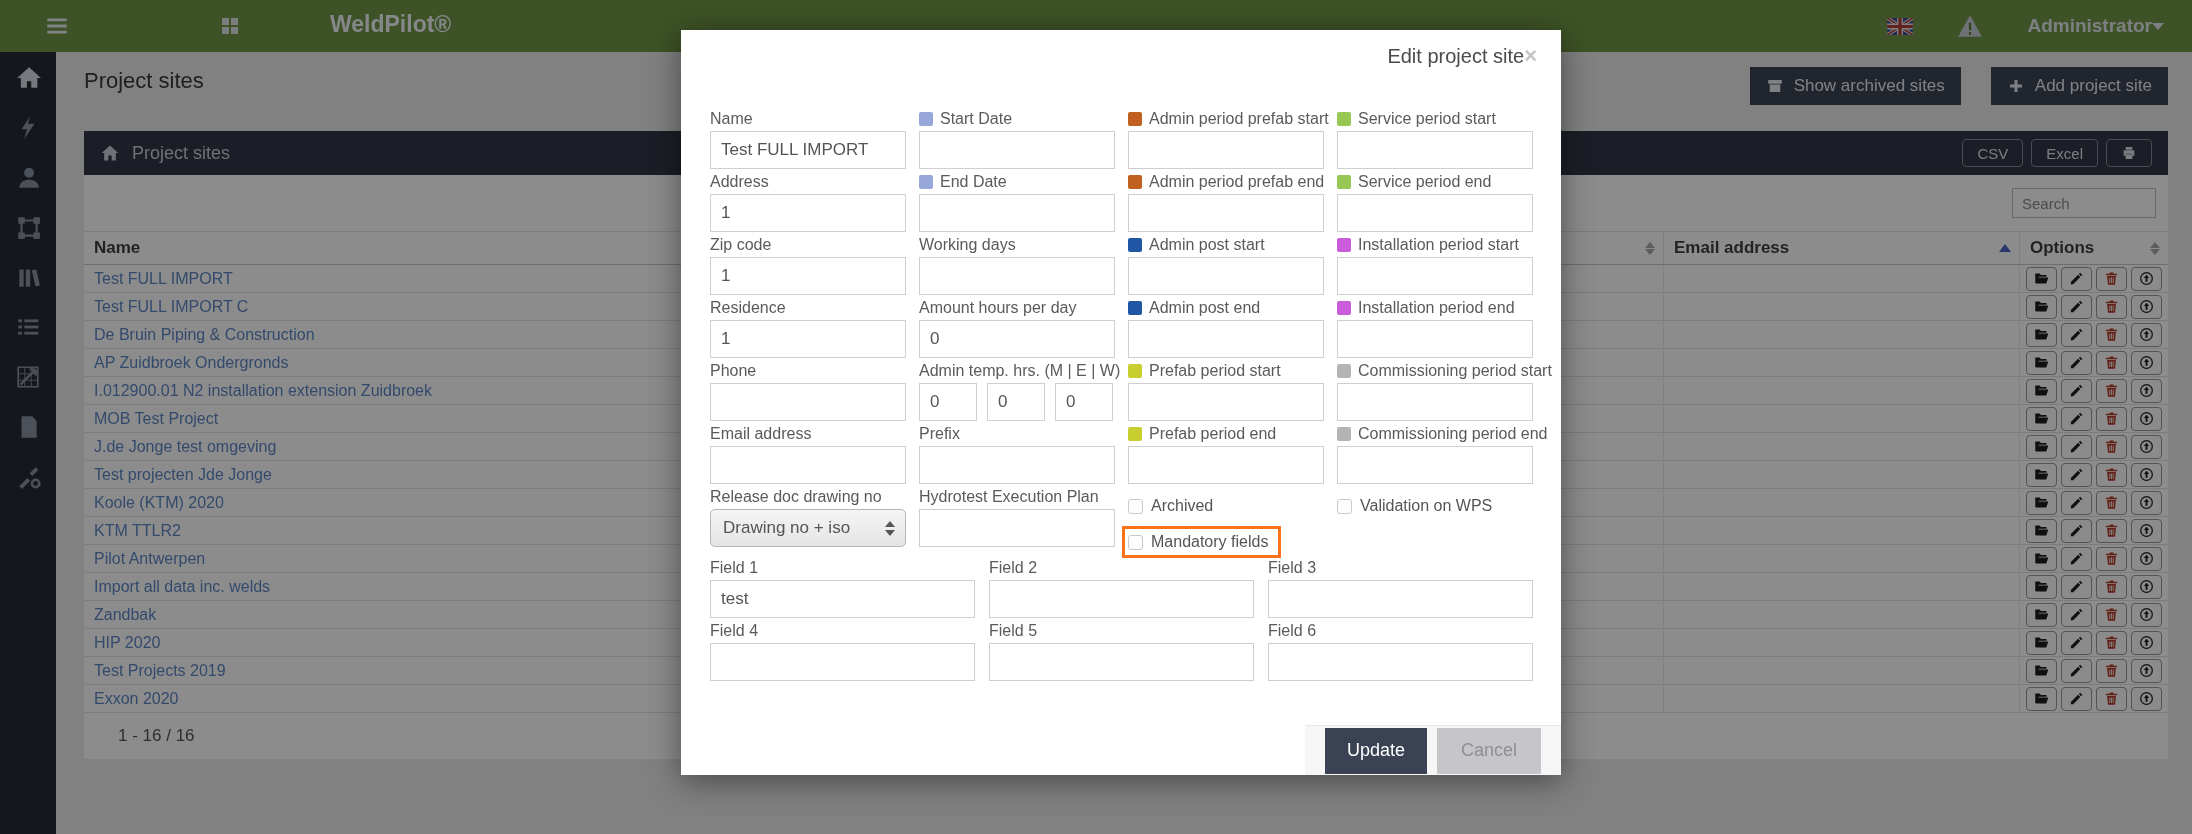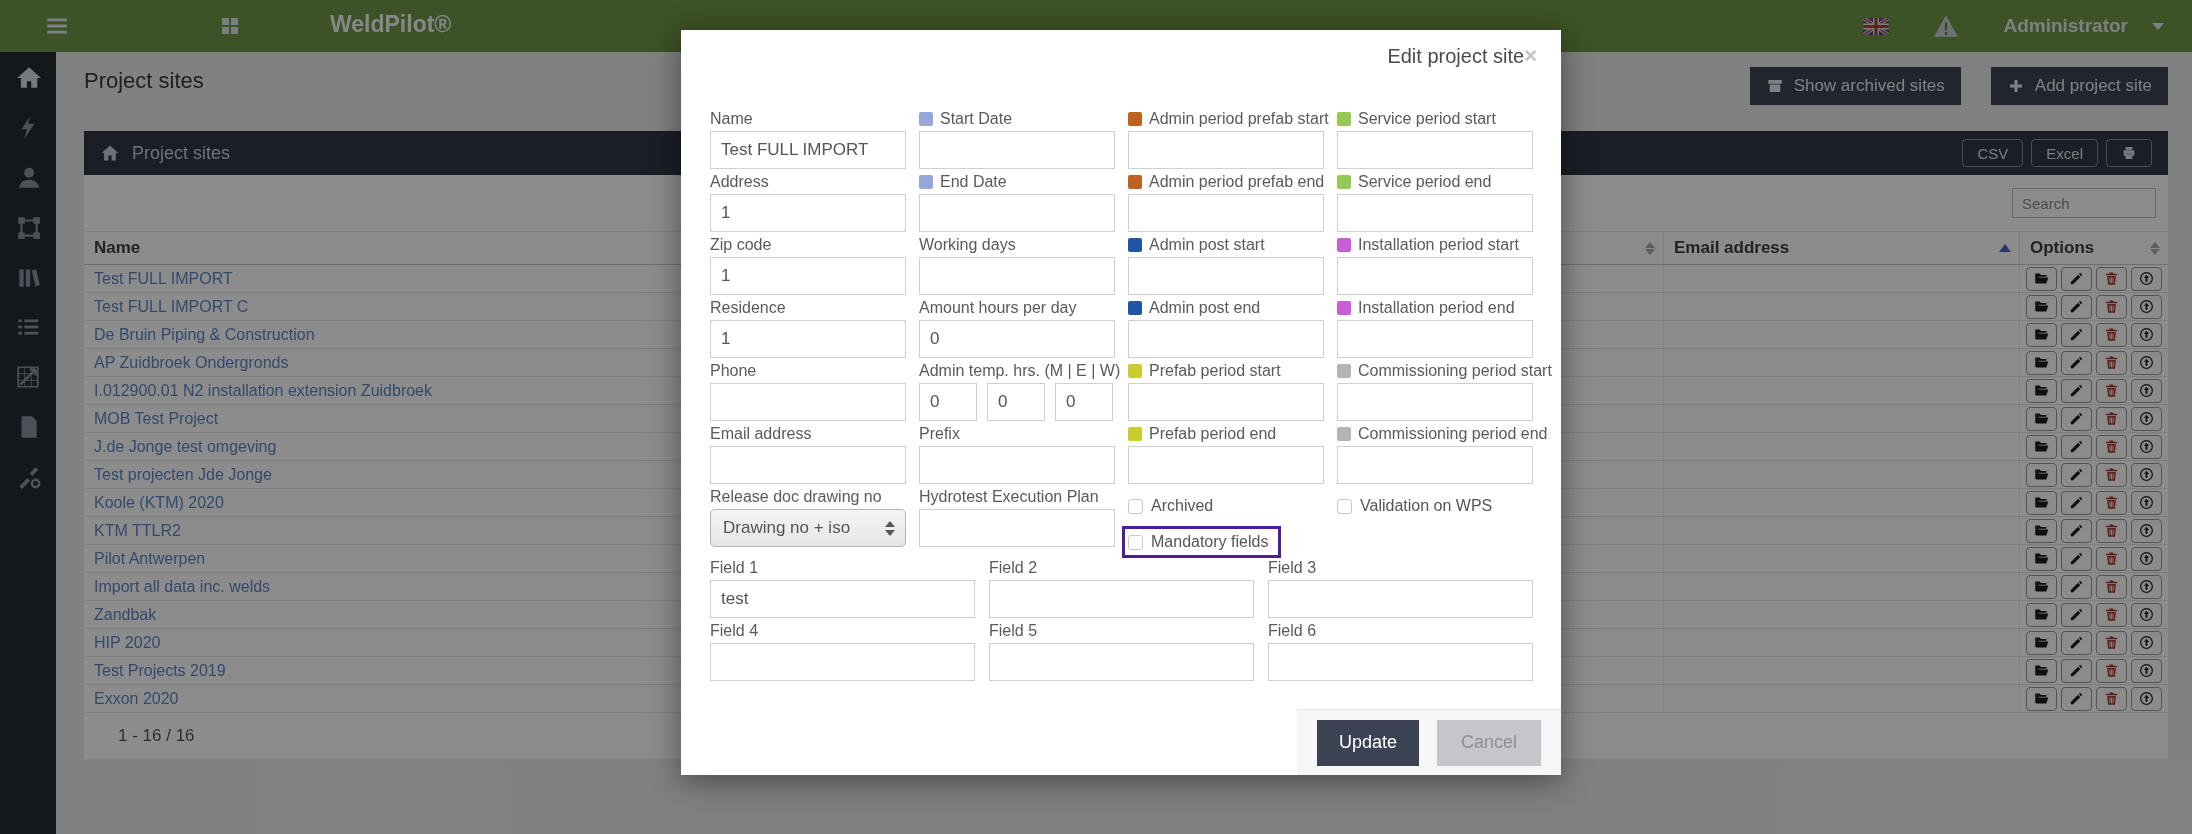--- a/index.html
+++ b/index.html
@@ -7,21 +7,21 @@
   #app { position:relative; width:2192px; height:834px; background:#ececec; overflow:hidden; }
 
   
   .topbar { position:absolute; top:0; left:0; right:0; height:52px; background:#6f9545; z-index:10; }
   .burger { position:absolute; left:44px; top:13px; width:26px; height:26px; color:#e9edf2; cursor:pointer; }
   .appgrid { position:absolute; left:218px; top:14px; width:24px; height:24px; color:#dfe5ec; cursor:pointer; }
   .brand { position:absolute; left:330px; top:11px; font-size:23px; font-weight:bold; color:#f3f6f9; }
   .top-right { position:absolute; right:28px; top:0; height:52px; display:flex; align-items:center; gap:44px; }
   .flag { width:26px; height:17px; display:block; }
   .warn { width:26px; height:24px; display:block; }
-  .admin { display:flex; align-items:center; gap:24px; color:#e4e8ee; font-size:19px; font-weight:bold; cursor:pointer; }
+  .admin { display:flex; align-items:center; gap:0; color:#e4e8ee; font-size:19px; font-weight:bold; cursor:pointer; }
   .caret { width:0;height:0;border-left:6px solid transparent;border-right:6px solid transparent;border-top:7px solid #e4e8ee; }
 
   
   .sidebar { position:absolute; top:52px; left:0; width:56px; bottom:0; background:#262b33; z-index:10; }
   .sb-item { width:56px; height:50px; display:flex; align-items:center; justify-content:center; color:#8a93a0; cursor:pointer; }
   .sb-item.active { color:#d7dce3; }
   .sb-item svg { width:26px; height:26px; }
 
   
   .main { position:absolute; left:56px; top:52px; right:0; bottom:0; background:#ececec; }
@@ -84,25 +84,25 @@
   .m-triple { display:flex; gap:10px; margin-top:2px; }
   .m-triple input { width:58px; height:38px; border:1px solid #cfcfcf; padding:0 10px; font-size:17px; color:#555; font-family:inherit; }
   .m-select { height:38px; margin-top:2px; border:1px solid #b5b5b5; border-radius:5px; background:linear-gradient(#f5f5f5,#e5e5e5); display:flex; align-items:center; justify-content:space-between; padding:0 10px 0 12px; font-size:17px; color:#555; cursor:pointer; }
   .sel-arrows { display:flex; flex-direction:column; gap:3px; }
   .sel-arrows i { width:0;height:0;border-left:5px solid transparent;border-right:5px solid transparent;display:block; }
   .sel-arrows .u { border-bottom:6px solid #555; }
   .sel-arrows .d { border-top:6px solid #555; }
   .m-checks { padding-top:8px; }
   .chk-row { display:flex; align-items:center; gap:8px; height:24px; font-size:16px; color:#555; margin-bottom:3px; }
   .chk-row input { appearance:none; width:15px; height:15px; border:1px solid #c9c9c9; border-radius:3px; background:#fdfdfd; margin:0; flex:none; cursor:pointer; }
-  .hl { border:3px solid #4c1d95; padding:1px 10px 1px 3px; margin-left:-6px; width:max-content;margin-top:8px; }
+  .hl { border:3px solid #f97316; padding:1px 10px 1px 3px; margin-left:-6px; width:max-content;margin-top:8px; }
   .hl .chk-row { margin-bottom:0; }
   .m-bottom { display:flex; gap:14px; margin-top:8px; }
   .m-bcol { width:265px; display:flex; flex-direction:column; }
-  .m-footer { flex:none; height:66px; background:#f6f6f6; border-top:1px solid #e7e7e7; display:flex; align-items:center; justify-content:flex-end; gap:18px; padding:0 20px; }
+  .m-footer { flex:none; height:50px; background:#f6f6f6; border-top:1px solid #e7e7e7; display:flex; align-items:center; justify-content:flex-end; gap:10px; padding:0 20px; }
   .btn-update { background:#3b4254; color:#fff; font-size:18px; height:46px; padding:0 22px; border:none; cursor:pointer; font-family:inherit; }
   .btn-cancel { background:#c6c6ca; color:#8f8f93; font-size:18px; height:46px; padding:0 24px; border:none; cursor:pointer; font-family:inherit; }
 </style>
 </head>
 <body>
 
 <div id="app">
 
   <div class="topbar">
     <span class="burger">

